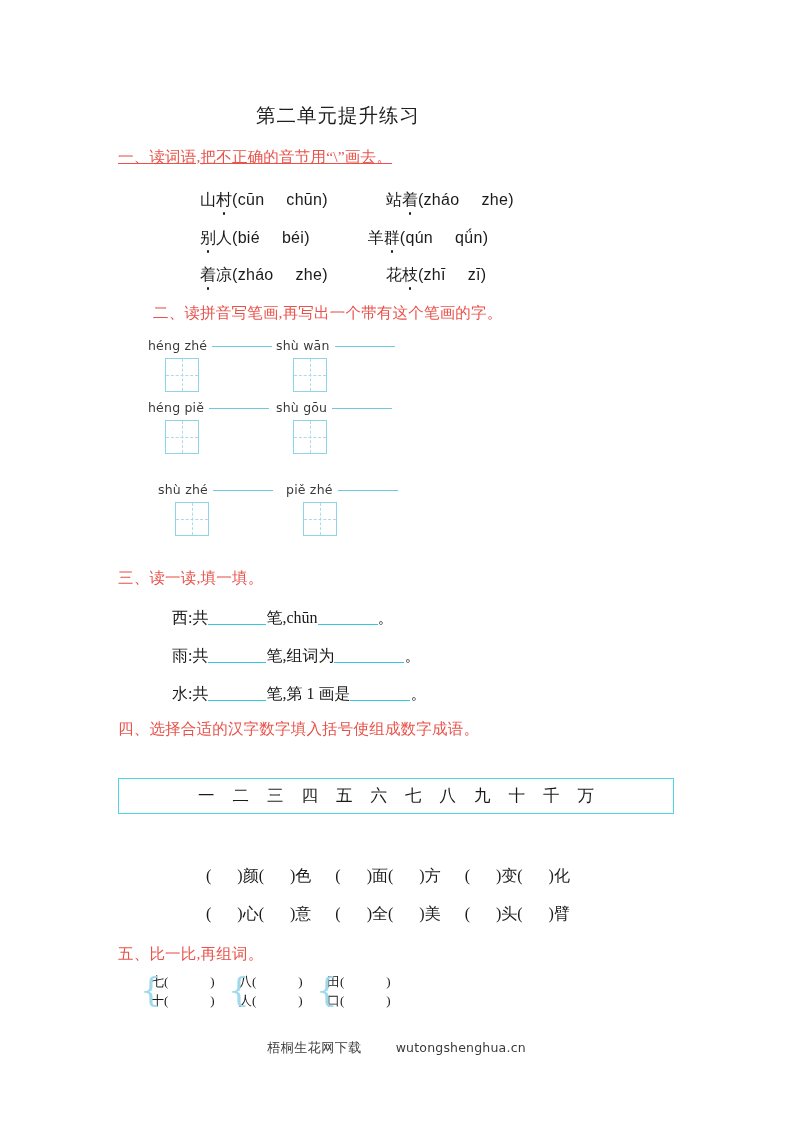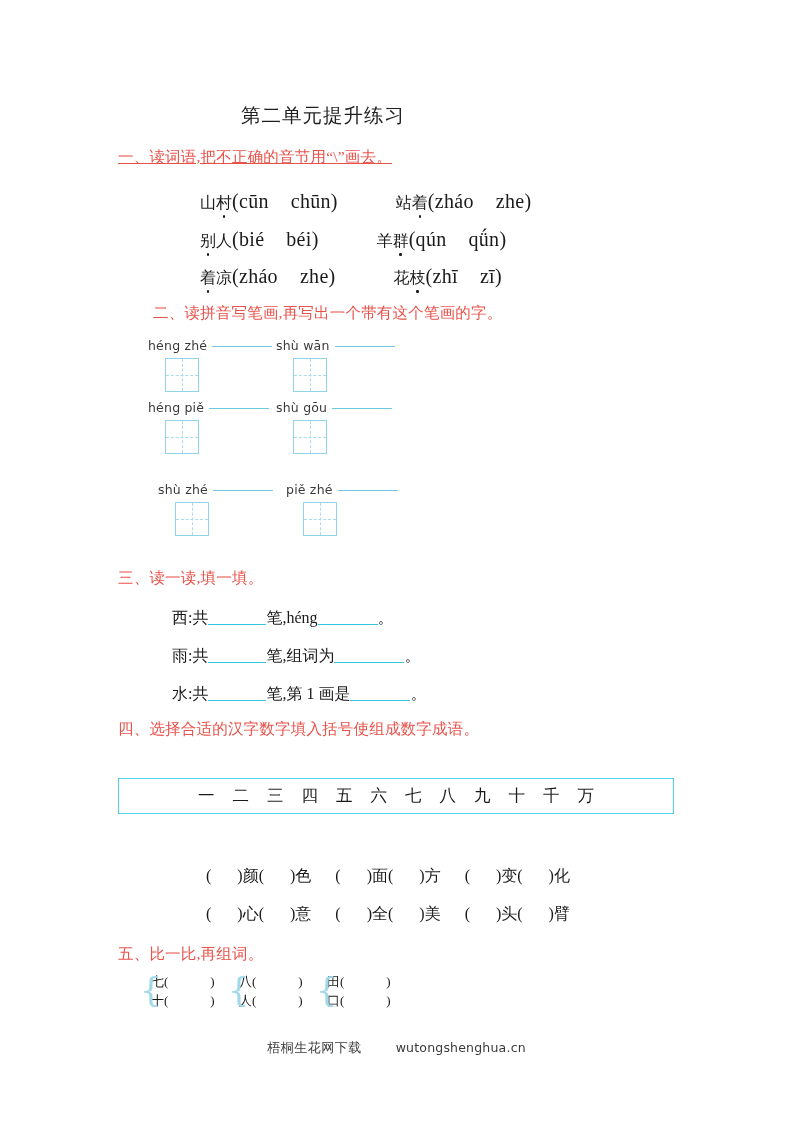--- a/index.html
+++ b/index.html
@@ -24,20 +24,21 @@
 
   
   .doc-title {
     position: absolute;
     left: 0; top: 102px;
     width: 646px;
     text-align: center;
     font-size: 19.5px;
     letter-spacing: 1px;
     color: #1f1f1f;
+    padding-left: 15px;
   }
 
   
   .sec-head {
     position: absolute;
     left: 118px;
     font-size: 15.5px;
     color: #e8524a;
     white-space: nowrap;
     letter-spacing: 0.2px;
@@ -57,22 +58,22 @@
     content: "";
     position: absolute;
     left: 50%;
     bottom: -4px;
     width: 2.6px; height: 2.6px;
     margin-left: -1.3px;
     border-radius: 50%;
     background: #1a1a1a;
   }
   .py {
-    font-family: Liberation Serif, serif;
-    font-size: 20px;
+    font-family: Liberation Sans, sans-serif;
+    font-size: 16px;
     letter-spacing: 0.3px;
   }
   .gap-mid { display: inline-block; width: 22px; }
   .gap-big { display: inline-block; width: 26px; }
 
   
   .stroke-cell { position: absolute; }
   .stroke-label {
     font-family: "DejaVu Sans", "Liberation Sans", sans-serif;
     font-size: 12.5px;
@@ -280,21 +281,21 @@
     <div class="stroke-label"><span>piě zhé</span><span class="stroke-blank"></span></div>
     <div class="tianzi" style="margin-left:17px;">
         <span class="vline"></span>
         <span class="hline"></span>
       </div>
   </div>
 
   <div class="sec-head" style="top:568px;">三、读一读,填一填。</div>
 
   <div class="q3-line" style="top:608px;">
-    <span>西</span><span>:共</span><span class="ul w1"></span><span>笔,héng</span><span class="ul w2"></span><span>。</span>
+    <span>西</span><span>:共</span><span class="ul w1"></span><span>笔,chūn</span><span class="ul w2"></span><span>。</span>
   </div>
 
   <div class="q3-line" style="top:646px;">
     <span>雨</span><span>:共</span><span class="ul w1"></span><span>笔,组词为</span><span class="ul w3"></span><span>。</span>
   </div>
 
   <div class="q3-line" style="top:684px;">
     <span>水</span><span>:共</span><span class="ul w1"></span><span>笔,第 1 画是</span><span class="ul w2"></span><span>。</span>
   </div>
 

